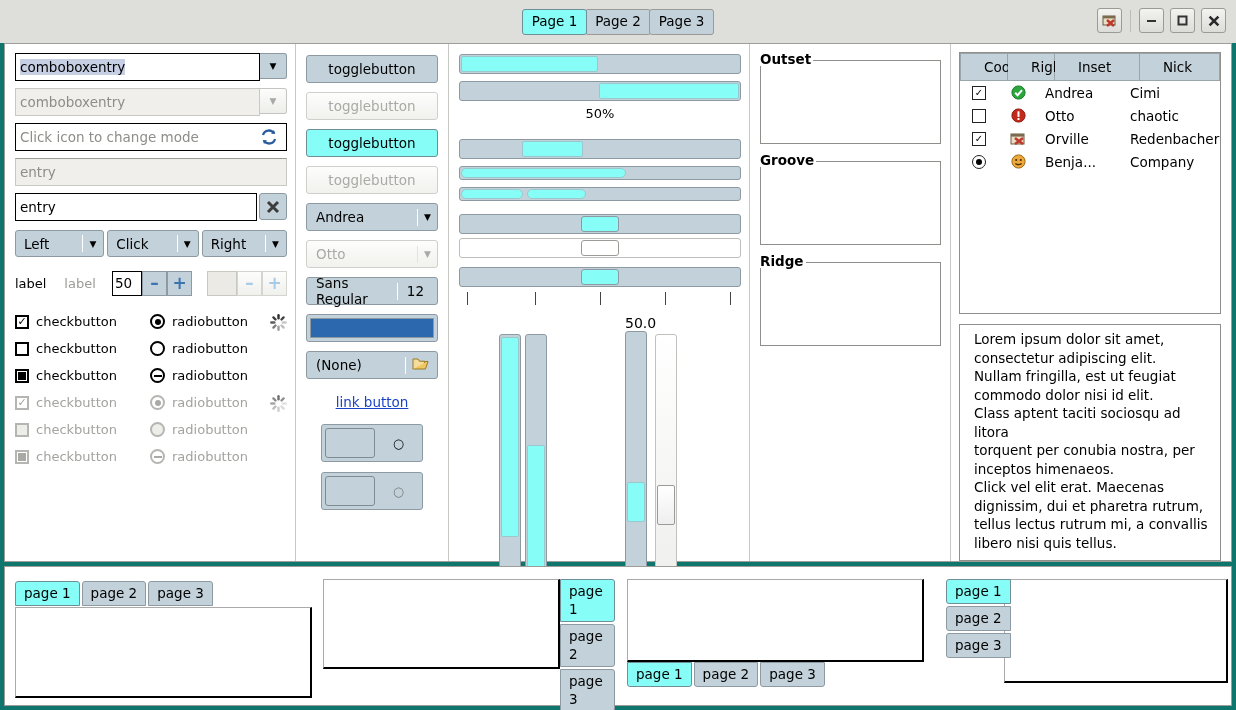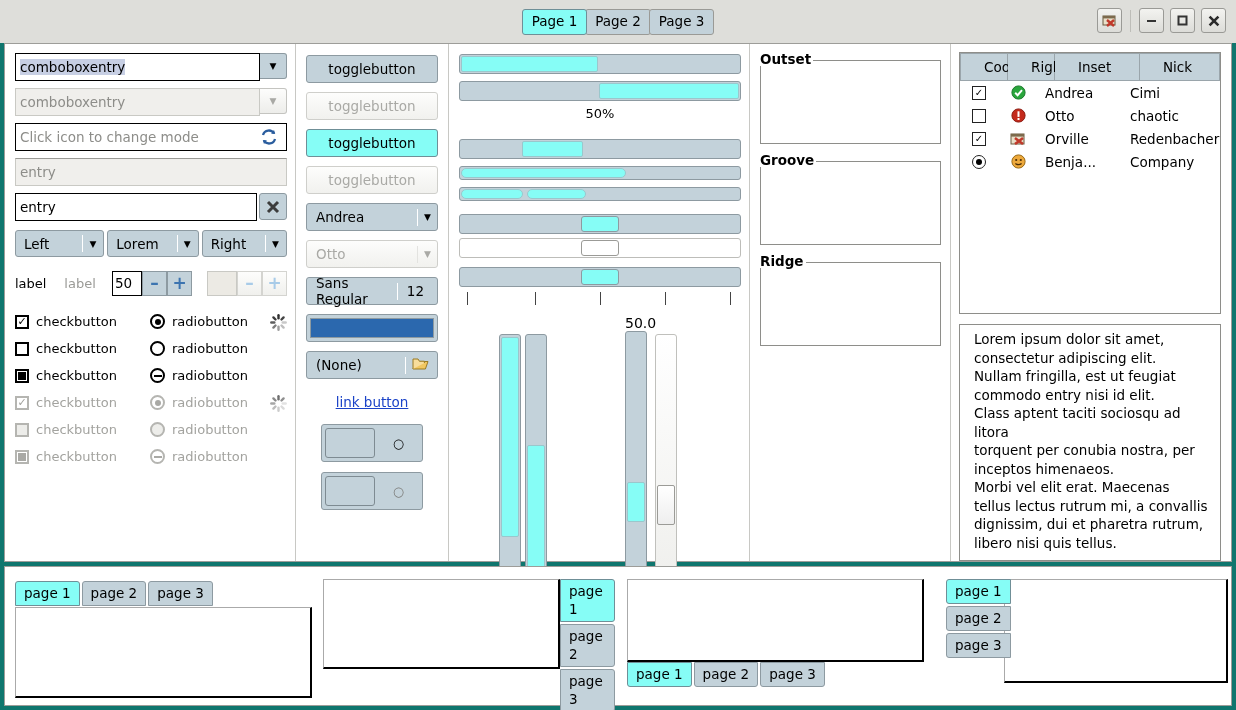--- a/index.html
+++ b/index.html
@@ -291,21 +291,21 @@
         </div>
       </div>
 
       <div class="combo3">
         <div class="combo" style="width:90px">
           <span>Left</span>
           <span class="divline"></span>
           <span class="ar">▼</span>
         </div>
         <div class="combo" style="width:92px">
-          <span>Lorem</span>
+          <span>Click</span>
           <span class="divline"></span>
           <span class="ar">▼</span>
         </div>
         <div class="combo" style="width:86px;margin-right:0">
           <span>Right</span>
           <span class="divline"></span>
           <span class="ar">▼</span>
         </div>
       </div>
 
@@ -654,27 +654,27 @@
           </div>
           <div class="td" style="width:85px">Benja...</div>
           <div class="td" style="flex:1">Company</div>
         </div>
       </div>
 
       <div class="txtview">
         <div>Lorem ipsum dolor sit amet,</div>
         <div>consectetur adipiscing elit.</div>
         <div>Nullam fringilla, est ut feugiat</div>
-        <div>commodo entry nisi id elit.</div>
+        <div>commodo dolor nisi id elit.</div>
         <div>Class aptent taciti sociosqu ad litora</div>
         <div>torquent per conubia nostra, per</div>
         <div>inceptos himenaeos.</div>
-        <div>Morbi vel elit erat. Maecenas</div>
+        <div>Click vel elit erat. Maecenas</div>
+        <div>dignissim, dui et pharetra rutrum,</div>
         <div>tellus lectus rutrum mi, a convallis</div>
-        <div>dignissim, dui et pharetra rutrum,</div>
         <div>libero nisi quis tellus.</div>
 
       </div>
 
     </div>
   </div>
 
   <div class="bottom">
 
     <div class="nbcell" style="width:318px">

